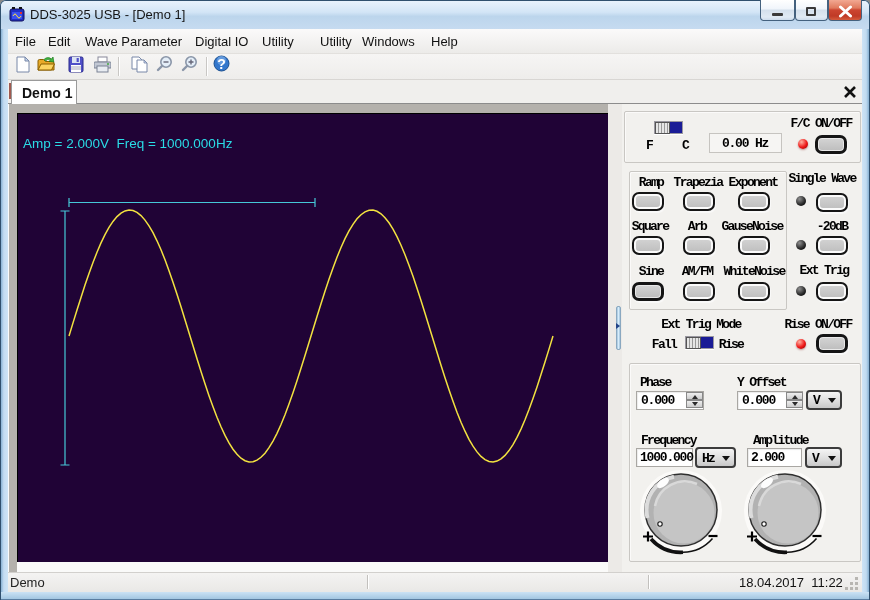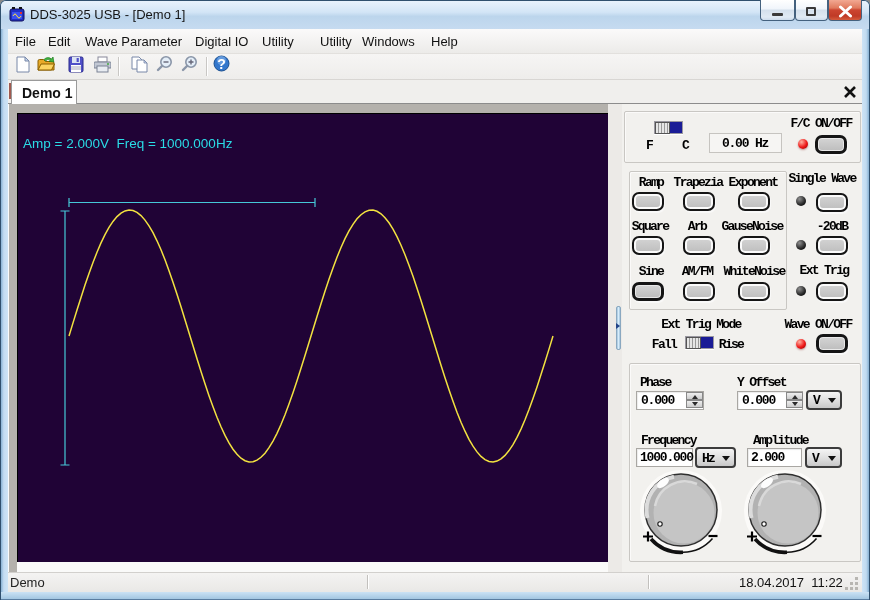--- a/index.html
+++ b/index.html
@@ -191,21 +191,21 @@
 <div class="abs ledk" style="left:796px;top:196px"></div>
 <div class="abs btn" style="left:816px;top:193px"></div>
 <div class="abs pfont ctr" style="left:832px;top:219px">-20dB</div>
 <div class="abs ledk" style="left:796px;top:240px"></div>
 <div class="abs btn" style="left:816px;top:236px"></div>
 <div class="abs pfont ctr" style="left:824px;top:263px">Ext Trig</div>
 <div class="abs ledk" style="left:796px;top:286px"></div>
 <div class="abs btn" style="left:816px;top:282px"></div>
 
 <div class="abs pfont ctr" style="left:701px;top:317px">Ext Trig Mode</div>
-<div class="abs pfont ctr" style="left:818px;top:317px">Wave ON/OFF</div>
+<div class="abs pfont ctr" style="left:818px;top:317px">Rise ON/OFF</div>
 <div class="abs pfont ctr" style="left:664px;top:337px">Fall</div>
 <div class="abs slider" style="left:685px;top:336px">
     <div class="thumb"></div>
   </div>
 <div class="abs pfont ctr" style="left:731px;top:337px">Rise</div>
 <div class="abs ledr" style="left:796px;top:339px"></div>
 <div class="abs btn on" style="left:816px;top:334px"></div>
 
 <div class="abs gbox" style="left:629px;top:363px;width:232px;height:199px"></div>
 <div class="abs pfont" style="left:640px;top:375px">Phase</div>

